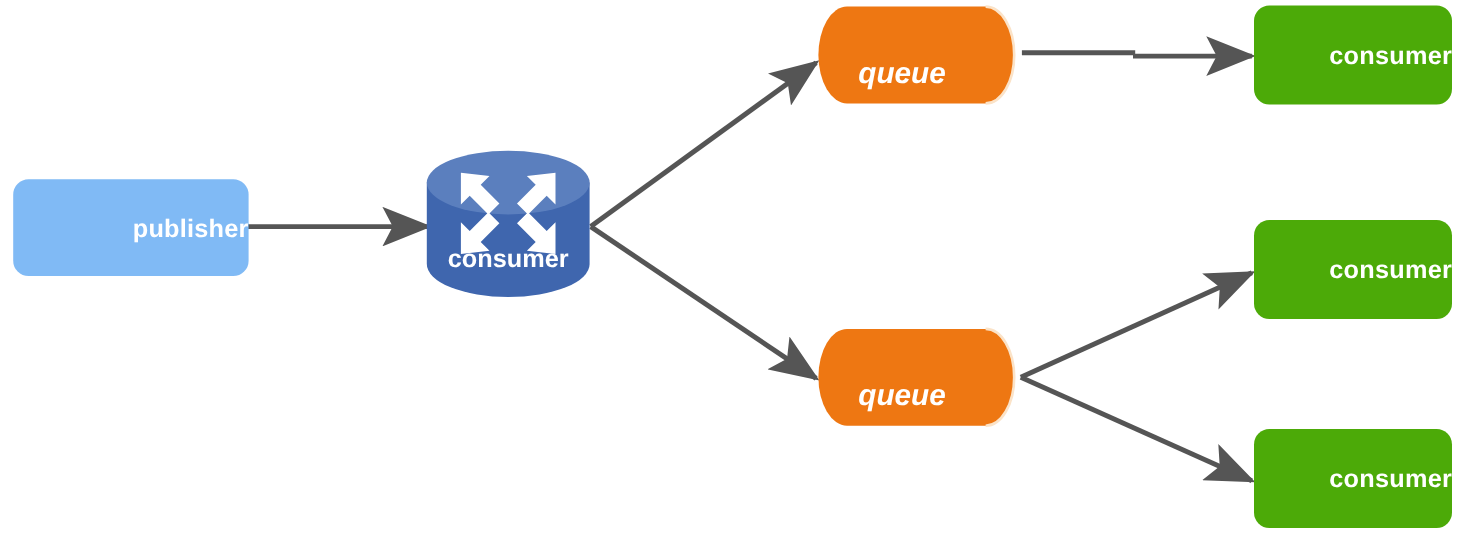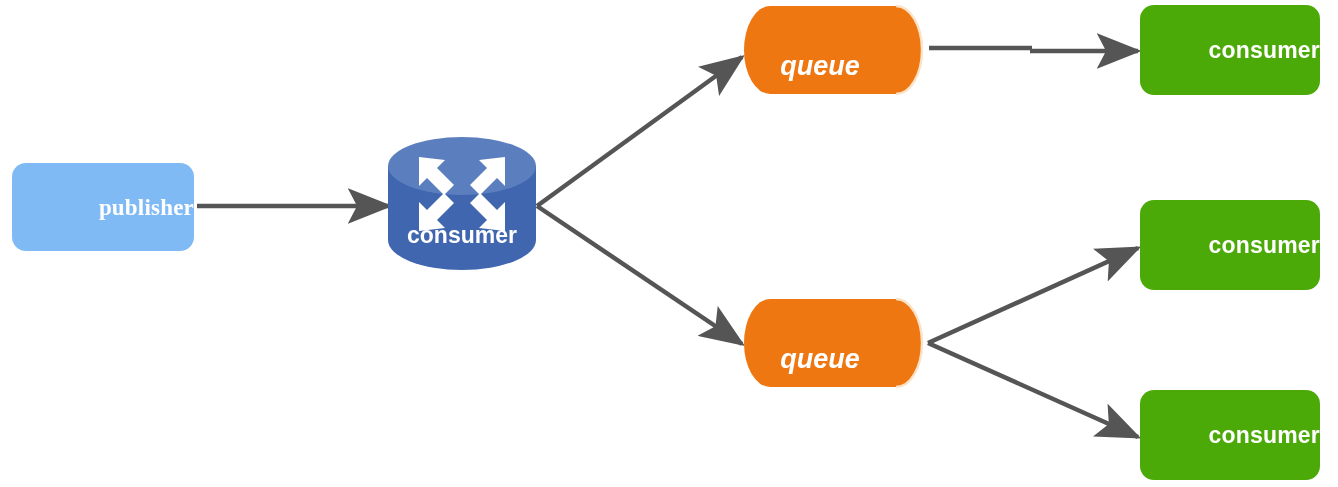--- a/index.html
+++ b/index.html
@@ -42,24 +42,23 @@
     color: #ffffff;
     font-weight: bold;
     font-size: 23px;
     letter-spacing: 0.2px;
     line-height: 1;
     white-space: nowrap;
   }
   .publisher-node {
     left: 12px;
     top: 163px;
-    width: 182px;
+    width: 214px;
     height: 88px;
     background: #80baf5;
-    font-family: Liberation Serif, serif;
   }
   .consumer-node {
     width: 180px;
     height: 90px;
     background: #4caa08;
   }
   #consumer-1 { left: 1140px; top: 5px; }
   #consumer-2 { left: 1140px; top: 200px; }
   #consumer-3 { left: 1140px; top: 390px; }
 

